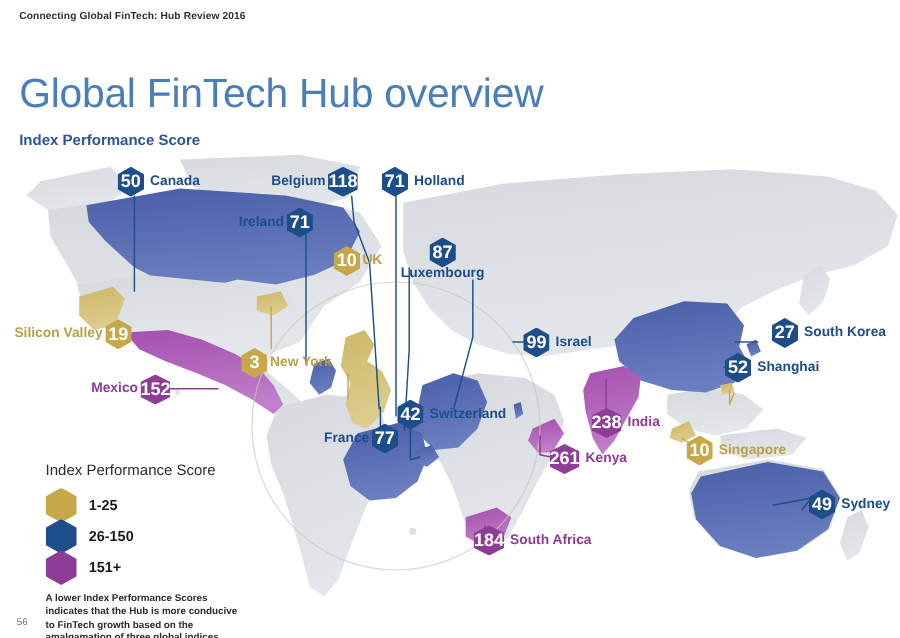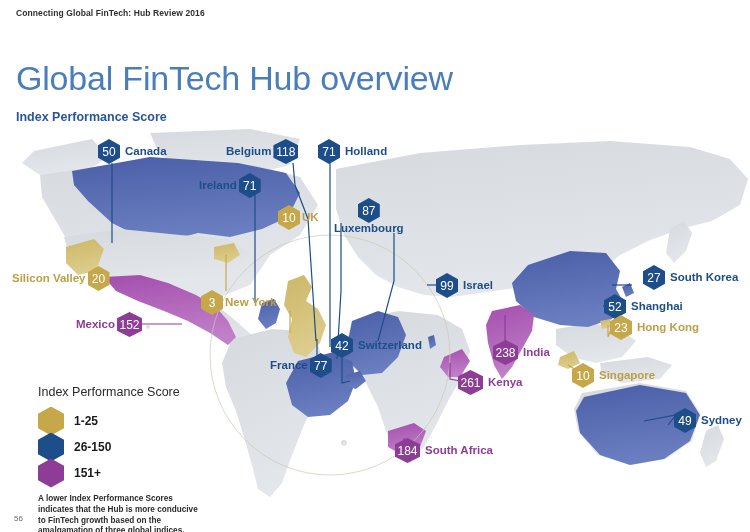--- a/index.html
+++ b/index.html
@@ -41,21 +41,21 @@
     position:absolute;
     display:flex;align-items:center;
     white-space:nowrap;
     pointer-events:auto;
   }
   .marker.rtl{flex-direction:row-reverse;}
   .hex{
     width:22px;height:25px;
     display:flex;align-items:center;justify-content:center;
     clip-path:polygon(50% 0%,100% 25%,100% 75%,50% 100%,0% 75%,0% 25%);
-    font-size:12px;font-weight:normal;color:#ffffff;
+    font-size:15px;font-weight:bold;color:#ffffff;
     flex:0 0 auto;line-height:1;
   }
   .hex.w3{width:25px;}
   .hex.blue{background:#1d4e89;}
   .hex.gold{background:#c6a84b;}
   .hex.purple{background:#8e3d96;}
   .mlabel{
     font-size:11.5px;font-weight:bold;padding:0 5px;line-height:1;
   }
   .mlabel.blue{color:#1d4e89;}
@@ -261,21 +261,21 @@
     <div class="mlabel gold tight">UK</div>
   </div>
 
   <div class="marker" style="left:329px;top:73px;flex-direction:column;">
     <div class="hex blue">87</div>
     <div class="mlabel blue">Luxembourg</div>
   </div>
 
 
   <div class="marker rtl" style="left:10px;top:141px;">
-    <div class="hex gold">20</div>
+    <div class="hex gold">19</div>
     <div class="mlabel gold tight">Silicon Valley</div>
   </div>
 
   <div class="marker" style="left:201px;top:165px;">
     <div class="hex gold">3</div>
     <div class="mlabel gold tight">New York</div>
   </div>
 
   <div class="marker rtl" style="left:74px;top:187px;">
     <div class="hex purple w3">152</div>
@@ -300,24 +300,20 @@
   <div class="marker" style="left:620px;top:140px;padding-left:23px;">
     <div class="hex blue">27</div>
     <div class="mlabel blue">South Korea</div>
   </div>
 
   <div class="marker" style="left:604px;top:169px;">
     <div class="hex blue">52</div>
     <div class="mlabel blue">Shanghai</div>
   </div>
 
-  <div class="marker" style="left:610px;top:190px;">
-    <div class="hex gold">23</div>
-    <div class="mlabel gold">Hong Kong</div>
-  </div>
 
   <div class="marker" style="left:493px;top:215px;">
     <div class="hex purple w3">238</div>
     <div class="mlabel purple">India</div>
   </div>
 
   <div class="marker" style="left:572px;top:238px;">
     <div class="hex gold">10</div>
     <div class="mlabel gold">Singapore</div>
   </div>

